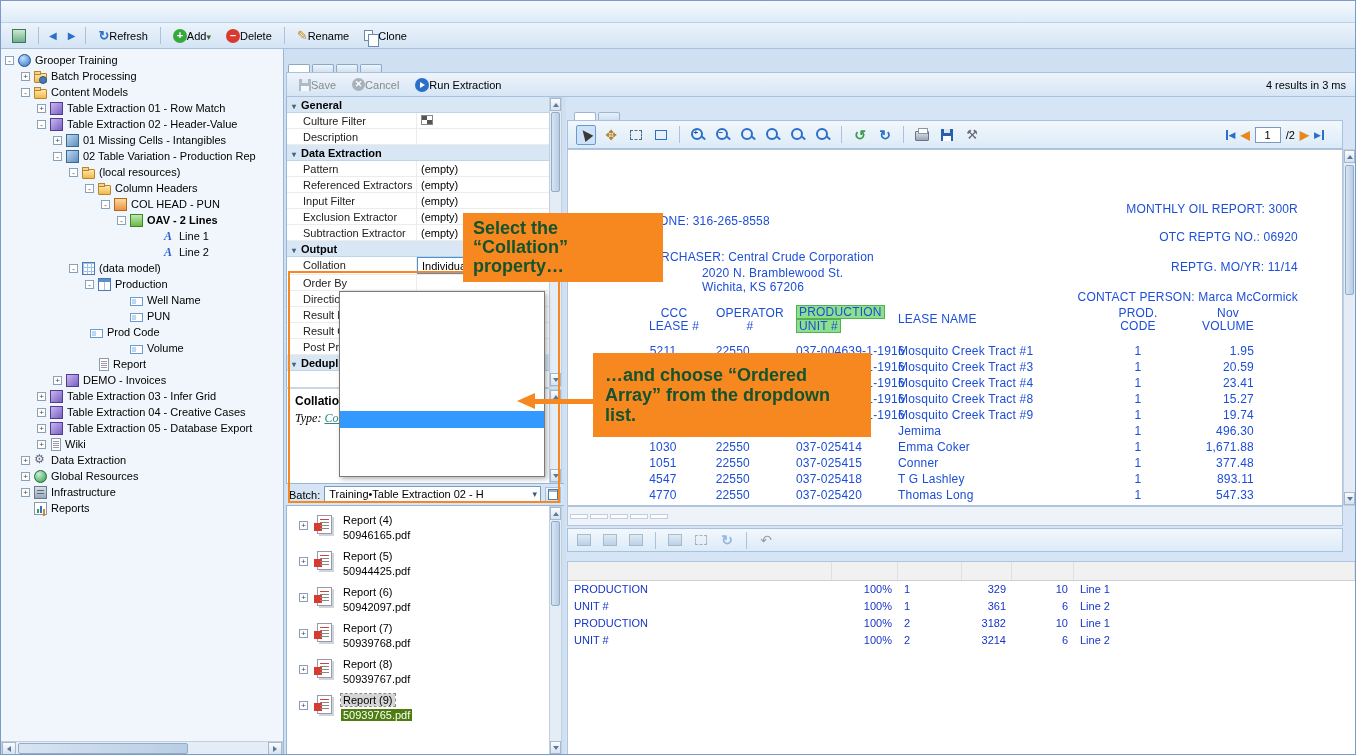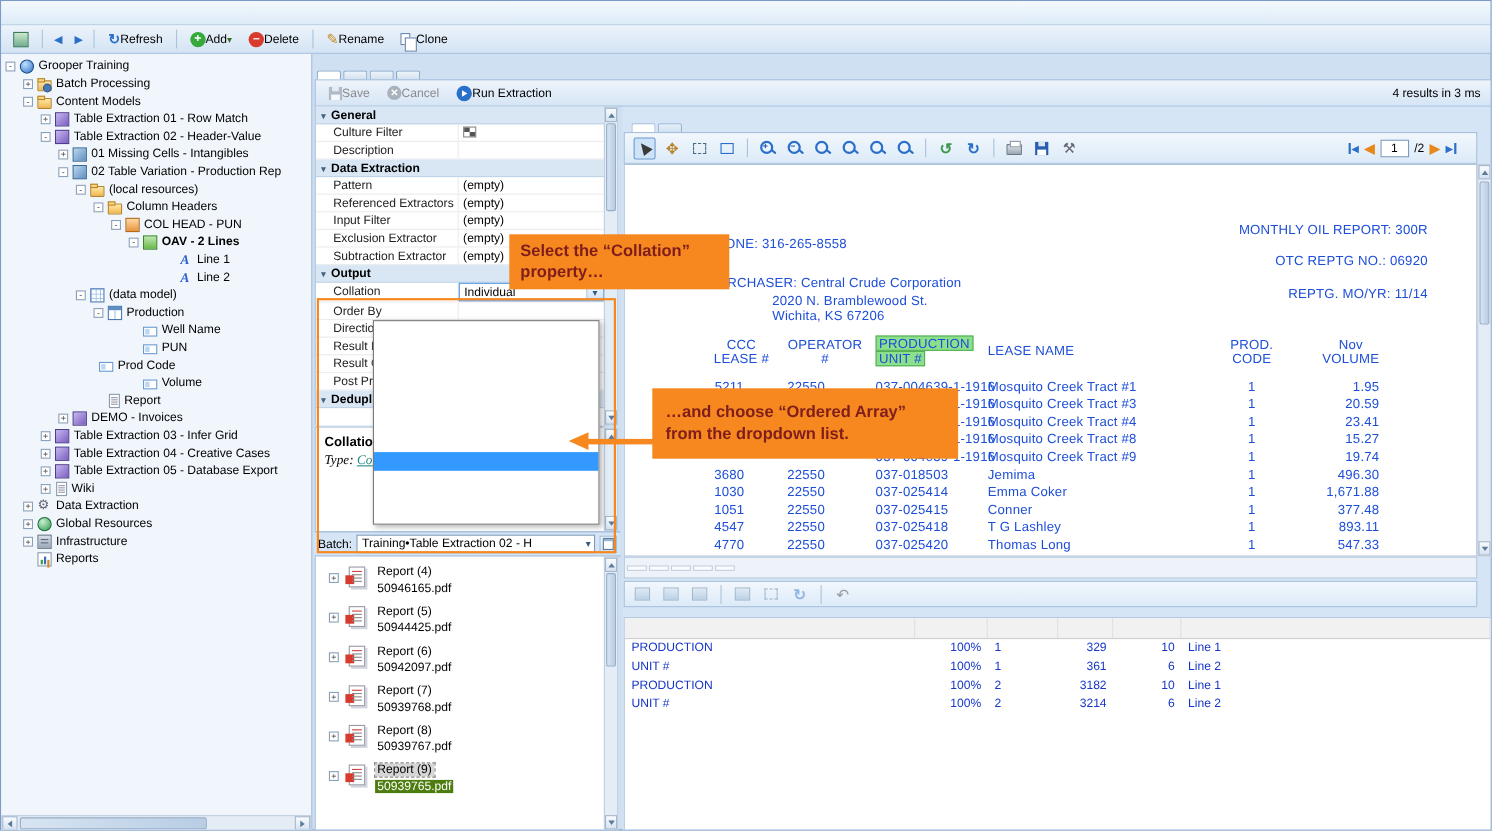--- a/index.html
+++ b/index.html
@@ -184,21 +184,21 @@
   .results{position:absolute;left:566px;top:560px;width:789px;height:194px;background:#fff;border:1px solid #b0c4dc}
   .rhead{display:grid;grid-template-columns:264px 66px 64px 50px 62px 1fr;height:19px;background:#f1f1f1;border-bottom:1px solid #d0d0d0}
   .rhead span{padding:3px 6px 0;border-right:1px solid #e0e0e0;overflow:hidden;white-space:nowrap}
   .rhead span:nth-of-type(2),.rhead span:nth-of-type(4),.rhead span:nth-of-type(5){text-align:right}
   .rrow{display:grid;grid-template-columns:264px 66px 64px 50px 62px 1fr;height:17px;color:#1636C8}
   .rrow span{padding:2px 6px 0;overflow:hidden;white-space:nowrap}
   .rc2,.rc4,.rc5{text-align:right}
 
   
   .ann-rect{position:absolute;left:287px;top:270px;width:272px;height:232px;border:2px solid #F6881F;z-index:40;pointer-events:none}
-  .callout{position:absolute;background:#F6881F;color:#7f1d1d;font-weight:bold;font-size:15px;line-height:19px;z-index:50;pointer-events:none}
+  .callout{position:absolute;background:#F6881F;color:#14532d;font-weight:bold;font-size:18px;line-height:19px;z-index:50;pointer-events:none}
   .callout1{left:462px;top:212px;width:200px;padding:6px 10px}
   .callout2{left:592px;top:352px;width:278px;padding:12px 12px;line-height:20px}
   .ann-arrow-bar{position:absolute;left:533px;top:398px;width:60px;height:5px;background:#F6881F;z-index:50;pointer-events:none}
   .ann-arrow-head{position:absolute;left:516px;top:392px;width:0;height:0;border-top:8px solid transparent;border-bottom:8px solid transparent;border-right:18px solid #F6881F;z-index:50;pointer-events:none}
 </style>
 </head>
 <body>
 
 <div class="app">
 
@@ -673,20 +673,21 @@
     <div class="doc-center">
 
     <div></div>
         <div></div>
         <div></div>
         <div></div>
       </div>
     <div class="abs" style="left:430px;top:52px;width:300px;text-align:right">MONTHLY OIL REPORT:  300R</div>
     <div class="abs" style="left:430px;top:80px;width:300px;text-align:right">OTC REPTG NO.: 06920</div>
     <div class="abs" style="left:430px;top:110px;width:300px;text-align:right">REPTG. MO/YR:  11/14</div>
+    <div class="abs" style="left:430px;top:140px;width:300px;text-align:right">CONTACT PERSON:  Marca McCormick</div>
     <div class="abs" style="left:74px;top:64px">PHONE:  316-265-8558</div>
     <div class="abs" style="left:76px;top:100px">PURCHASER: Central Crude Corporation</div>
     <div class="abs" style="left:134px;top:116px">2020 N. Bramblewood St.</div>
     <div class="abs" style="left:134px;top:130px">Wichita, KS  67206</div>
 
     <div class="abs" style="left:76px;top:156px;width:60px;text-align:center">CCC</div>
     <div class="abs" style="left:76px;top:169px;width:60px;text-align:center">LEASE #</div>
     <div class="abs" style="left:148px;top:156px;width:68px;text-align:center">OPERATOR</div>
     <div class="abs" style="left:148px;top:169px;width:68px;text-align:center">#</div>
     <div class="abs" style="left:228px;top:155px"><span class="hl-green">PRODUCTION</span></div>

